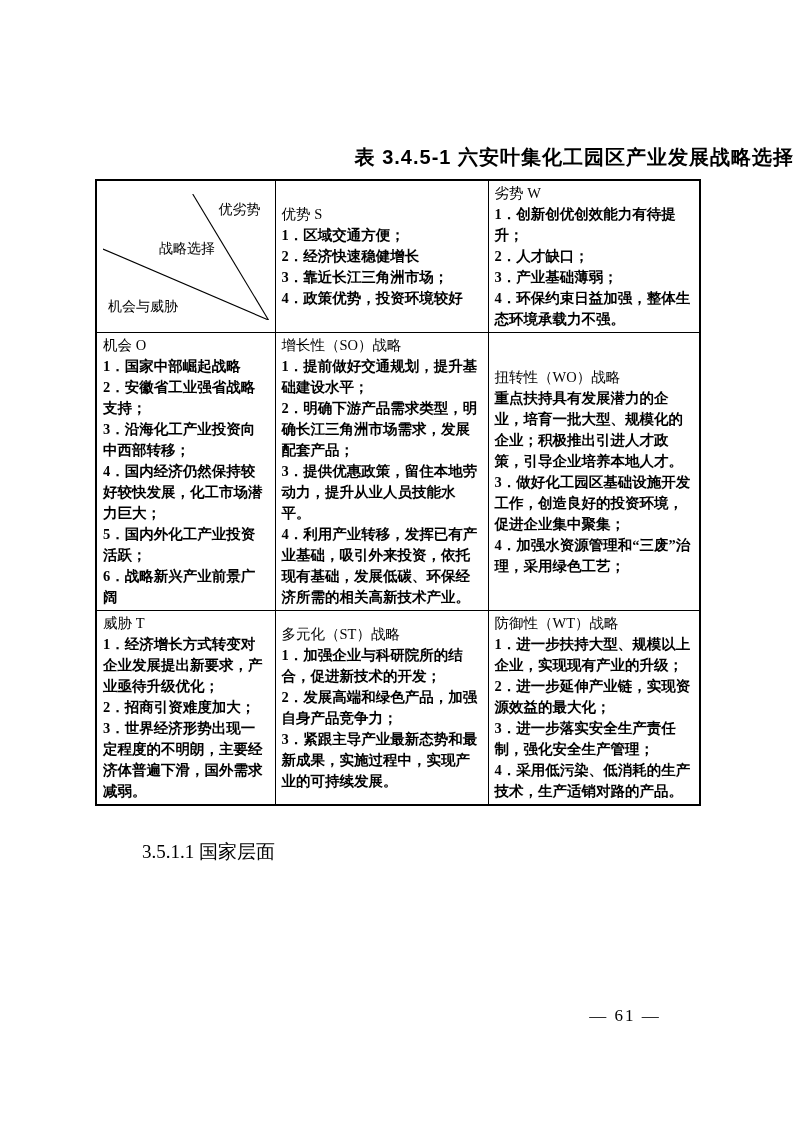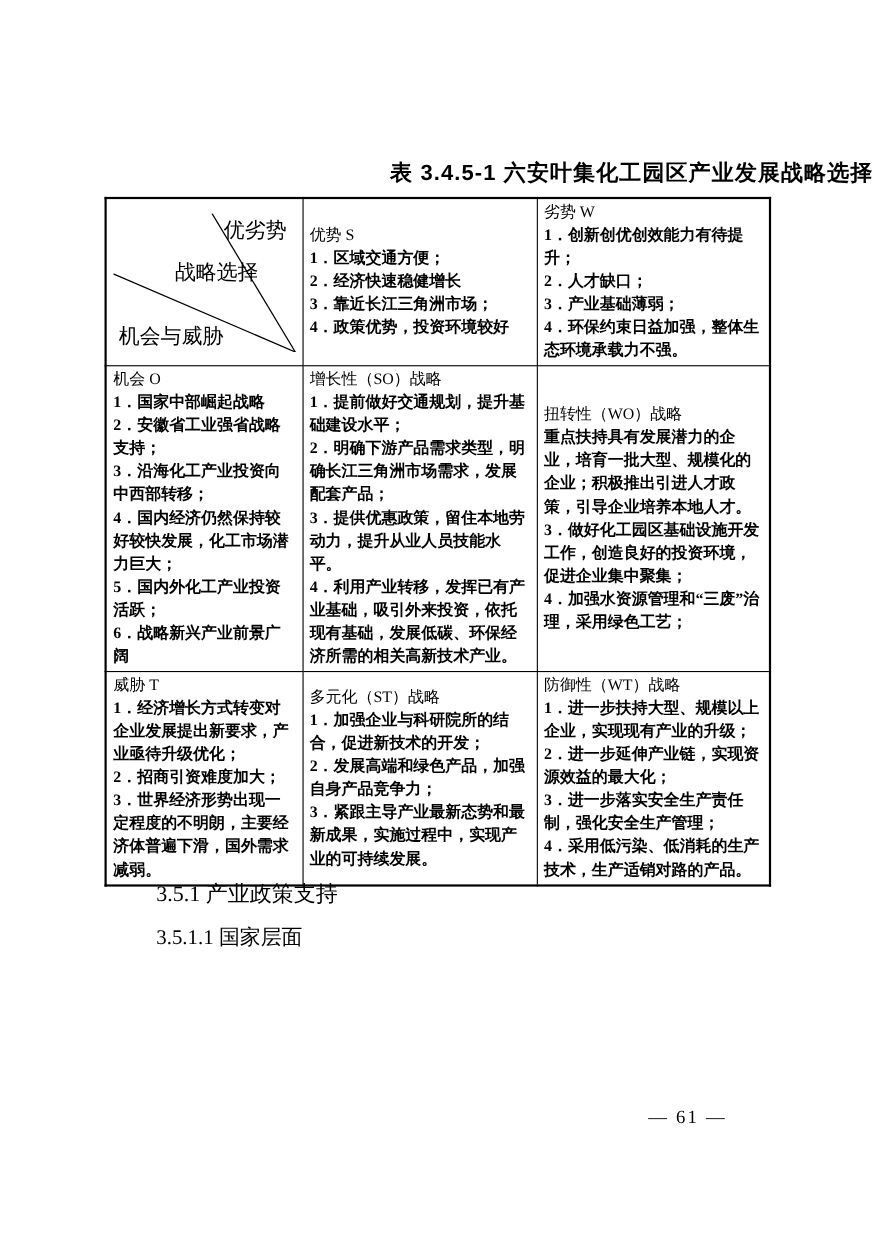--- a/index.html
+++ b/index.html
@@ -35,21 +35,21 @@
   table.swot { border: 2px solid #000; }
   td.corner { padding: 0; }
   .cell-title { white-space: pre-line; }
   .cell-items { white-space: pre-line; font-weight: bold; }
   tr.hdr-row td { height: 126px; }
   tr.mid-row td { height: 250px; }
   tr.bot-row td { height: 183px; }
 
   .corner-inner { position: relative; width: 100%; height: 126px; }
   .corner-inner svg { position: absolute; left: 0; top: 0; width: 100%; height: 100%; }
-  .corner-label { position: absolute; font-size: 19px; }
+  .corner-label { position: absolute; font-size: 14px; }
   .lbl-top-right { top: 5px; right: 8px; }
   .lbl-center { top: 44px; left: 56px; }
   .lbl-bottom-left { bottom: 3px; left: 5px; }
 
   .h-351, .h-3511, .para { font-family: "Liberation Serif", serif; }
   .h-35 {
     position: absolute; left: 142px; top: 757px;
     font-family: "Liberation Sans", sans-serif;
     font-weight: bold; font-size: 20px; letter-spacing: 1px;
   }
@@ -152,19 +152,18 @@
           <div class="cell-items">1．进一步扶持大型、规模以上企业，实现现有产业的升级；
 2．进一步延伸产业链，实现资源效益的最大化；
 3．进一步落实安全生产责任制，强化安全生产管理；
 4．采用低污染、低消耗的生产技术，生产适销对路的产品。</div>
         </td>
       </tr>
     </tbody>
       </table>
   </div>
 
-  <div class="h-351">3.5.1  产业政策支持</div>
   <div class="h-3511">3.5.1.1 国家层面</div>
 
 
   <div class="page-number">— 61 —</div>
 
 </div>
 
 </body></html>

